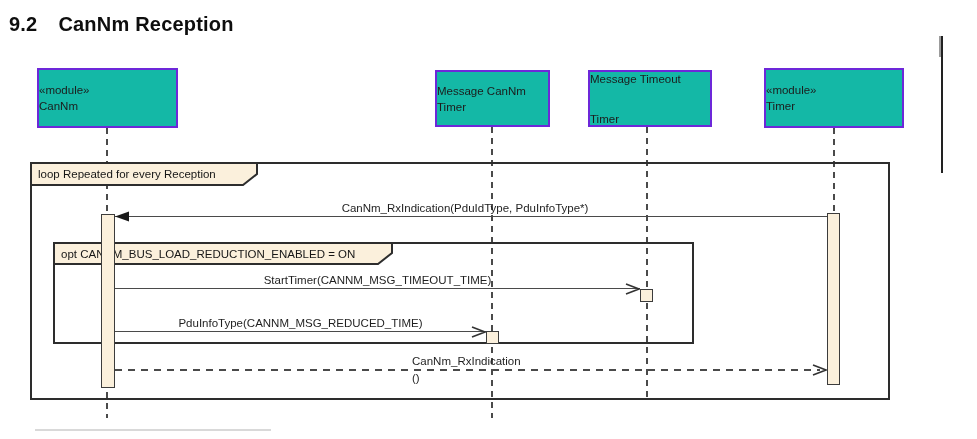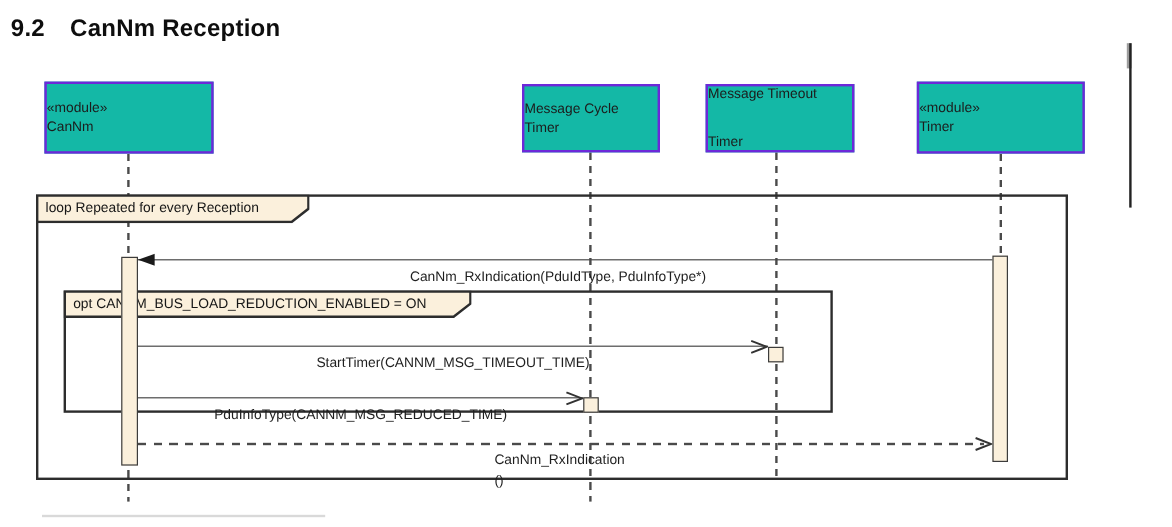--- a/index.html
+++ b/index.html
@@ -63,21 +63,21 @@
   .act-mct   { left:486px; top:331px; width:13px; height:13px; }
 
   
   .msg-line { position:absolute; height:0; border-top:1.6px solid #4a4a4a; z-index:3; }
   .msg-line-dashed {
     position:absolute; height:2px; border:none;
     background-image:repeating-linear-gradient(90deg, #4a4a4a 0 7px, transparent 7px 13px);
     z-index:3;
   }
   .msg-label {
-    position:absolute; font-size:11.5px; color:#1f1f1f; white-space:nowrap; z-index:4;margin-top:23px;
+    position:absolute; font-size:11.5px; color:#1f1f1f; white-space:nowrap; z-index:4;
   }
   .msg-label.center { text-align:center; }
   .arrowhead { position:absolute; z-index:5; }
   .arrowhead svg { display:block; }
 
   .m1-line  { left:115px; top:216px; width:712px; }
   .m1-head  { left:115px; top:211px; }
   .m1-label { left:115px; width:700px; top:202px; }
 
   .m2-line  { left:115px; top:288px; width:525px; }
@@ -110,21 +110,21 @@
   <div class="lifeline ll-cannm"></div>
   <div class="lifeline ll-mct"></div>
   <div class="lifeline ll-mtt"></div>
   <div class="lifeline ll-canif"></div>
 
   <div class="head head-cannm">
     <span>«module»</span>
     <span>CanNm</span>
   </div>
   <div class="head head-mct">
-    <span>Message Cycle</span>
+    <span>Message CanNm</span>
     <span>Timer</span>
   </div>
   <div class="head head-mtt">
     <span>Message Timeout</span>
     <span>Timer</span>
   </div>
   <div class="head head-canif">
     <span>«module»</span>
     <span>Timer</span>
   </div>

